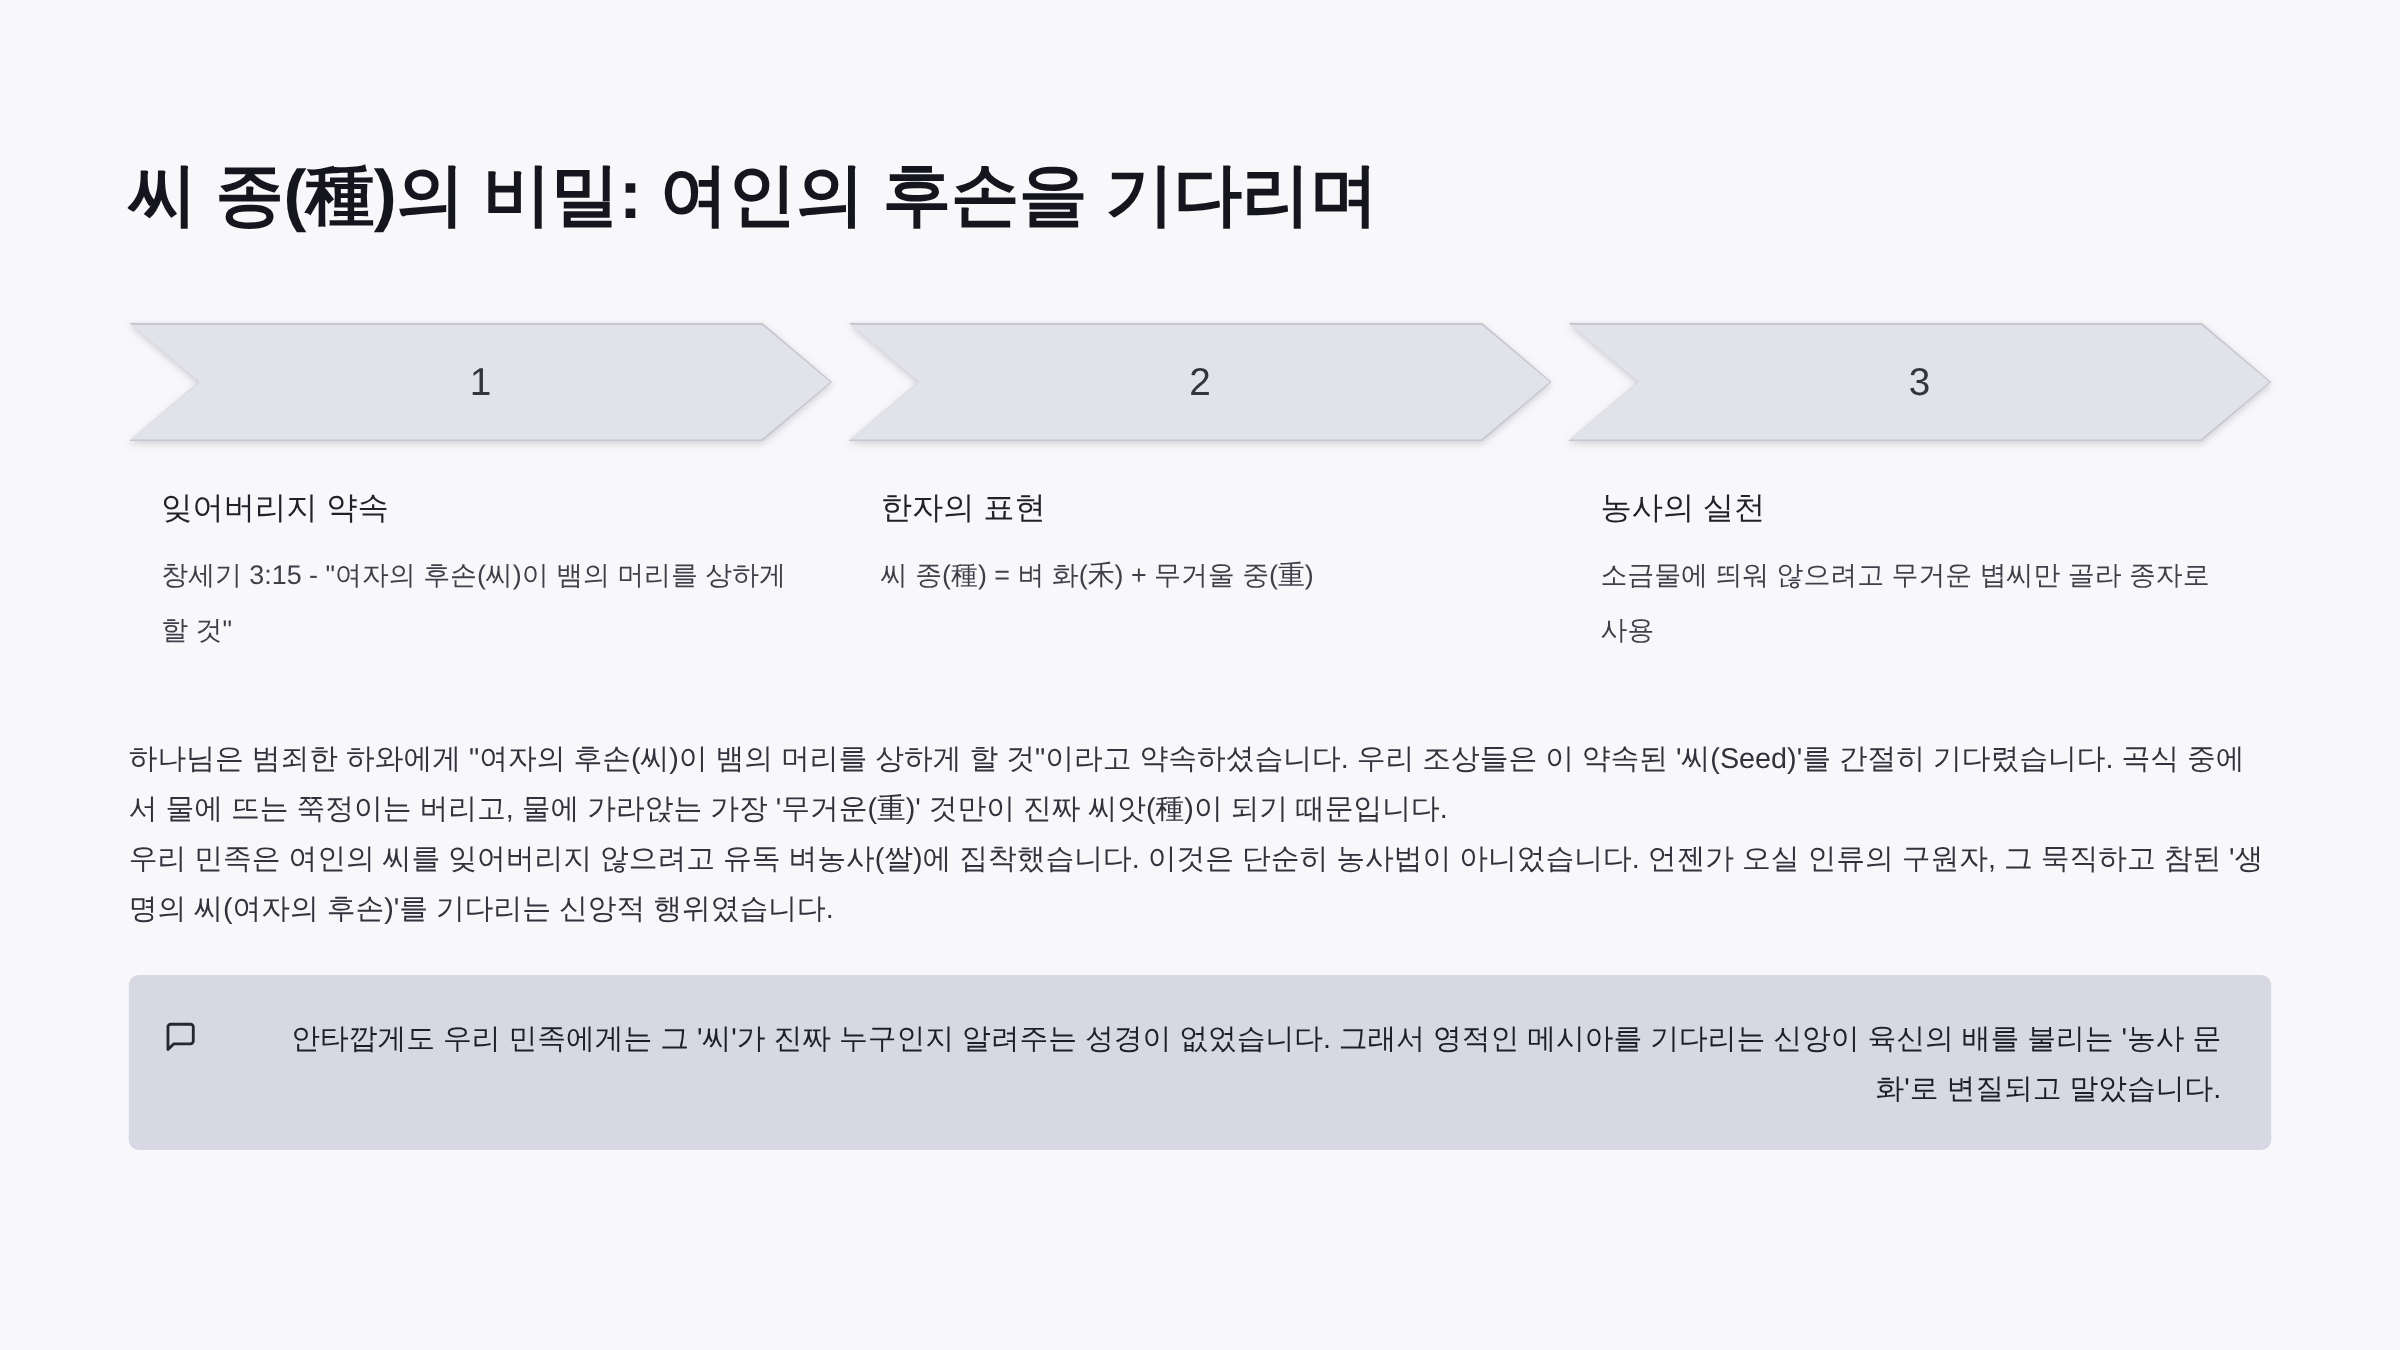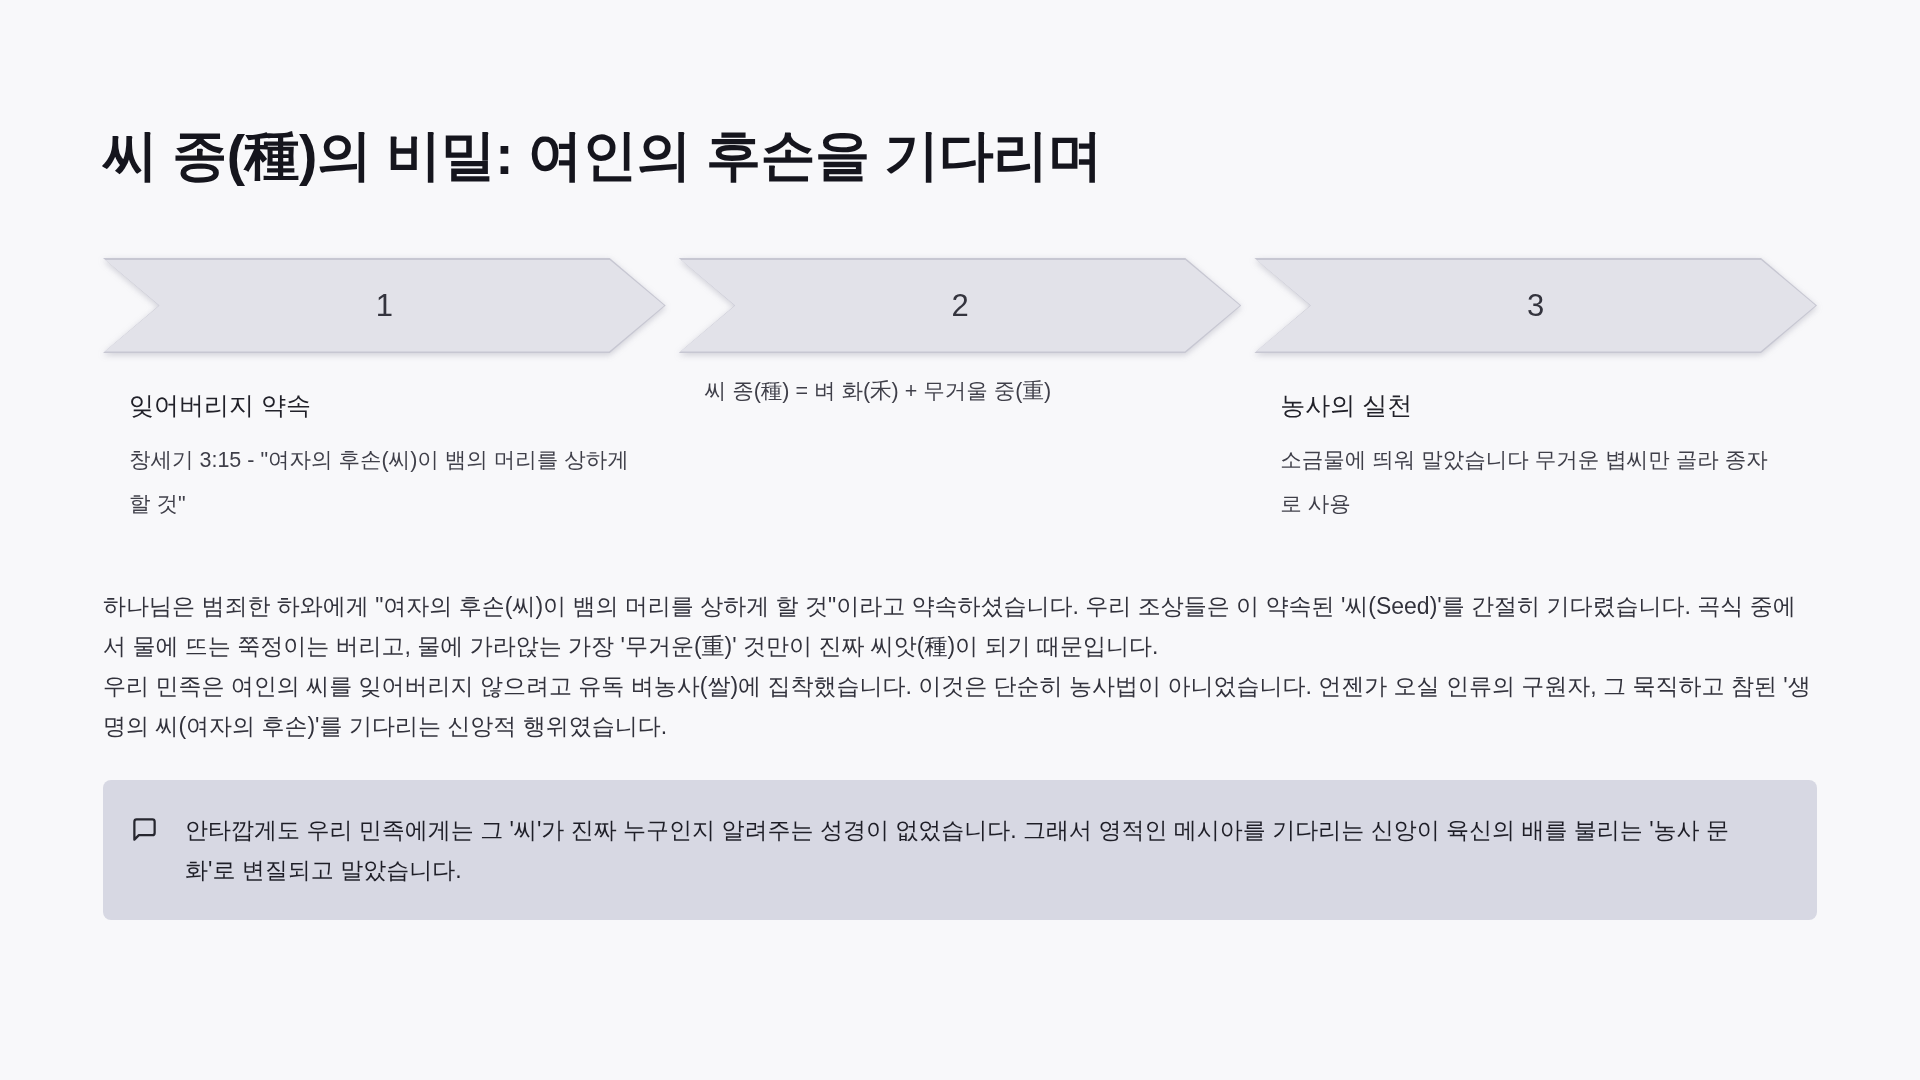--- a/index.html
+++ b/index.html
@@ -64,20 +64,21 @@
   .para + .para { }
 
   .callout {
     margin-top: 34px;
     background: #d7d8e3;
     border-radius: 8px;
     padding: 30px 40px 30px 28px;
     display: flex;
     align-items: flex-start;
     gap: 27px;
+    text-align: right;
   }
   .callout-icon { width: 27px; height: 27px; flex: 0 0 27px; margin-top: 6px; }
   .callout-icon svg { width: 100%; height: 100%; display: block; }
   .callout-text {
     font-size: 23px;
     line-height: 40px;
     color: #1e1e27;
   }
 </style>
 </head>
@@ -102,33 +103,34 @@
     </div>
 
     <div class="step">
       <div class="chevron-wrap">
         <div class="chevron">
           <div class="chevron-inner">
             <span class="step-number">2</span>
           </div>
         </div>
       </div>
+      <div class="step-heading">한자의 표현</div>
       <div class="step-desc">씨 종(種) = 벼 화(禾) + 무거울 중(重)</div>
     </div>
 
     <div class="step">
       <div class="chevron-wrap">
         <div class="chevron">
           <div class="chevron-inner">
             <span class="step-number">3</span>
           </div>
         </div>
       </div>
       <div class="step-heading">농사의 실천</div>
-      <div class="step-desc">소금물에 띄워 말았습니다 무거운 볍씨만 골라 종자로 사용</div>
+      <div class="step-desc">소금물에 띄워 않으려고 무거운 볍씨만 골라 종자로 사용</div>
     </div>
 
   </div>
 
   <div class="paras">
     <p class="para">하나님은 범죄한 하와에게 "여자의 후손(씨)이 뱀의 머리를 상하게 할 것"이라고 약속하셨습니다. 우리 조상들은 이 약속된 '씨(Seed)'를 간절히 기다렸습니다. 곡식 중에서 물에 뜨는 쭉정이는 버리고, 물에 가라앉는 가장 '무거운(重)' 것만이 진짜 씨앗(種)이 되기 때문입니다.</p>
     <p class="para">우리 민족은 여인의 씨를 잊어버리지 않으려고 유독 벼농사(쌀)에 집착했습니다. 이것은 단순히 농사법이 아니었습니다. 언젠가 오실 인류의 구원자, 그 묵직하고 참된 '생명의 씨(여자의 후손)'를 기다리는 신앙적 행위였습니다.</p>
   </div>
 
   <div class="callout">

